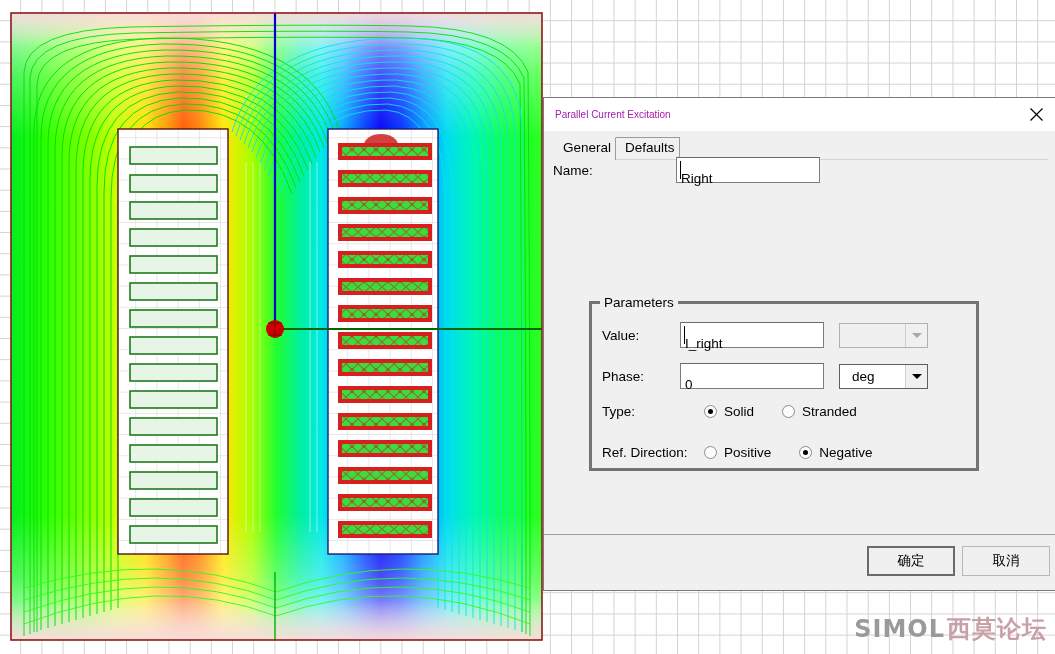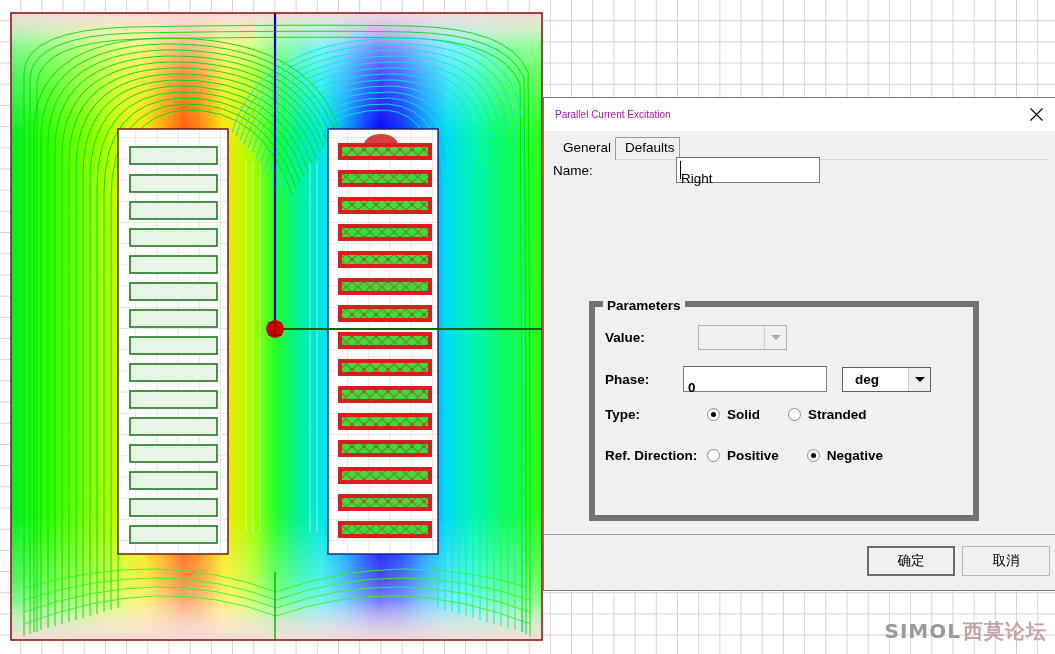--- a/index.html
+++ b/index.html
@@ -39,21 +39,21 @@
     overflow: hidden;
   }
   #field-plot svg { display: block; }
 
   
   #watermark {
     position: absolute;
     right: 8px;
     bottom: 9px;
     font-family: "DejaVu Sans", sans-serif;
-    font-size: 20px;
+    font-size: 24px;
     font-weight: bold;
     letter-spacing: 1px;
     user-select: none;
   }
   #watermark .wm-latin { color: #9a9a9a; }
   #watermark .wm-cjk { color: #c9a0a6; margin-left: 2px; }
 
   
   #dialog {
     position: absolute;
@@ -180,24 +180,23 @@
     height: 26px;
     line-height: 21px;
   }
 
   
   #params-group {
     position: absolute;
     left: 45px;
     top: 170px;
     width: 390px;
-    height: 220px;
-    border: 6px solid #737373;
+    height: 170px;
+    border: 3px solid #737373;
     box-sizing: border-box;
-    font-weight: bold;
   }
   #params-legend {
     position: absolute;
     left: 8px;
     top: -9px;
     background: #f0f0f0;
     padding: 0 4px;
     font-size: 13.5px;
     color: #000;
   }
@@ -552,20 +551,21 @@
     <div id="name-row">
       <div class="lbl">Name:</div>
       <div class="field caret" id="name-field">Right</div>
     </div>
 
     <div id="params-group">
       <div id="params-legend">Parameters</div>
 
       <div class="prow" style="top:18px;">
         <div class="lbl">Value:</div>
+        <div class="field caret pinput">I_right</div>
         <div class="combo disabled">
           <div class="combo-text"></div>
           <div class="combo-btn">
               <i class="arrow-down"></i>
             </div>
         </div>
       </div>
 
       <div class="prow" style="top:59px;">
         <div class="lbl">Phase:</div>

